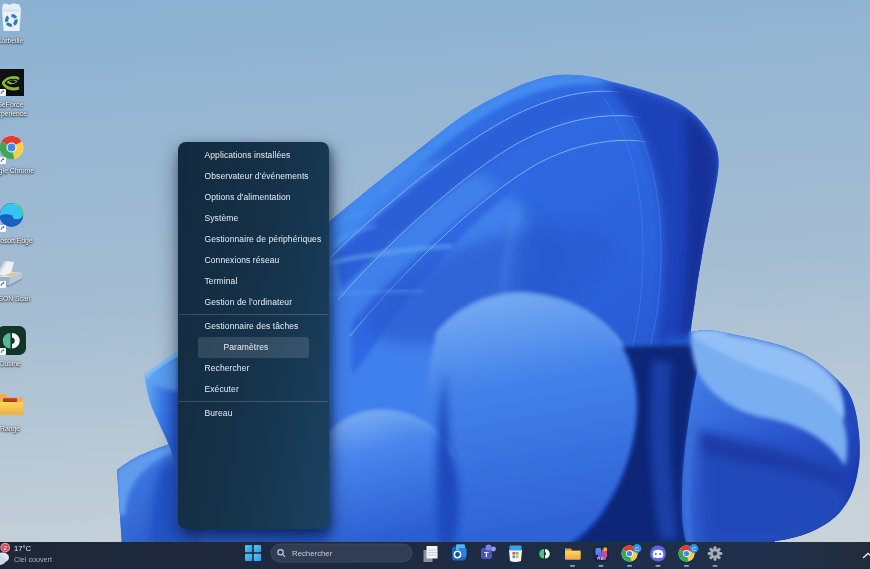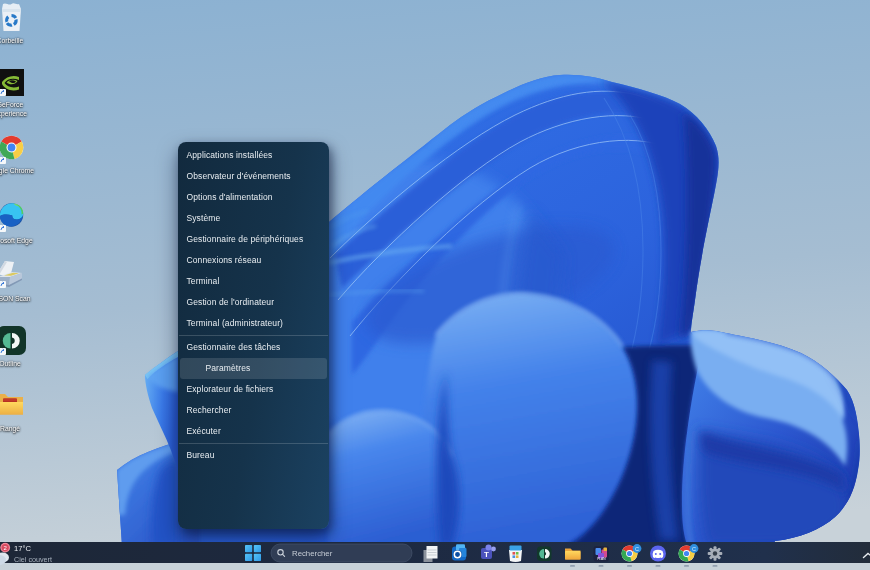--- a/index.html
+++ b/index.html
@@ -5,27 +5,27 @@
   html,body{margin:0;padding:0;}
   body{width:870px;height:570px;overflow:hidden;position:relative;
        font-family:"Liberation Sans",sans-serif;}
   #wall{position:absolute;left:0;top:0;width:870px;height:570px;}
   
   #menu{position:absolute;left:177.5px;top:142.3px;width:151px;height:386.5px;
         background:linear-gradient(100deg,#122a3e 0%,#15334b 55%,#1b4262 100%);
         border-radius:8px;box-shadow:0 10px 20px rgba(5,15,45,.5),3px 4px 10px rgba(5,15,45,.42);
         padding-top:3px;box-sizing:border-box;z-index:5;}
   .mi{height:21px;line-height:21px;color:#e9eef2;font-size:8.5px;letter-spacing:0.1px;
-      padding-left:7px;margin:0 2px;border-radius:3px;position:relative;
+      padding-left:7px;margin:0 20px;border-radius:3px;position:relative;
       white-space:nowrap;}
   .mi.hl{background:rgba(255,255,255,.13);padding-left:26px;}
   .sep{height:1px;background:rgba(255,255,255,.17);margin:1px 1px;}
   .arrow{position:absolute;right:8px;top:0;color:#cfd8de;font-size:8px;}
   
-  #bar{position:absolute;left:0;top:541.5px;width:870px;height:21px;
+  #bar{position:absolute;left:0;top:541.5px;width:870px;height:27px;
        background:linear-gradient(90deg,#1d2737 0%,#1d2940 40%,#20304c 88%,#222c3a 100%);
        z-index:6;}
   
   .dlabel{position:absolute;color:#fff;font-size:6.8px;text-align:center;
           width:70px;left:-25px;text-shadow:0 1px 2px rgba(0,0,0,.9),0 0 2px rgba(0,0,0,.8);
           line-height:8.5px;}
 </style>
 </head>
 <body>
 <svg id="wall" viewBox="0 0 870 570">
@@ -204,25 +204,23 @@
 
 <div id="menu">
   <div class="mi">Applications installées</div>
   <div class="mi">Observateur d'événements</div>
   <div class="mi">Options d'alimentation</div>
   <div class="mi">Système</div>
   <div class="mi">Gestionnaire de périphériques</div>
   <div class="mi">Connexions réseau</div>
   <div class="mi">Terminal</div>
   <div class="mi">Gestion de l'ordinateur</div>
-  <div class="mi">Terminal (administrateur)</div>
   <div class="sep"></div>
   <div class="mi">Gestionnaire des tâches</div>
   <div class="mi hl">Paramètres</div>
-  <div class="mi">Explorateur de fichiers</div>
   <div class="mi">Rechercher</div>
   <div class="mi">Exécuter</div>
   <div class="sep"></div>
   <div class="mi">Bureau</div>
 </div>
 
 <div id="bar">
 <svg width="870" height="29" viewBox="0 0 870 29" style="position:absolute;left:0;top:0">
  <defs>
   <linearGradient id="winlg" x1="0" y1="0" x2="1" y2="1">

